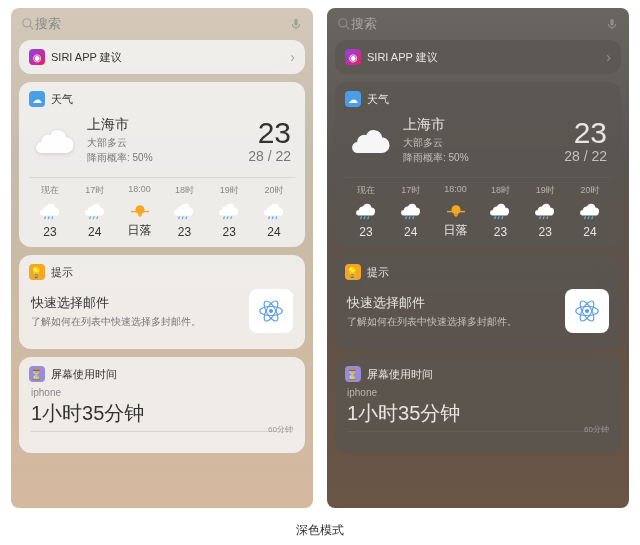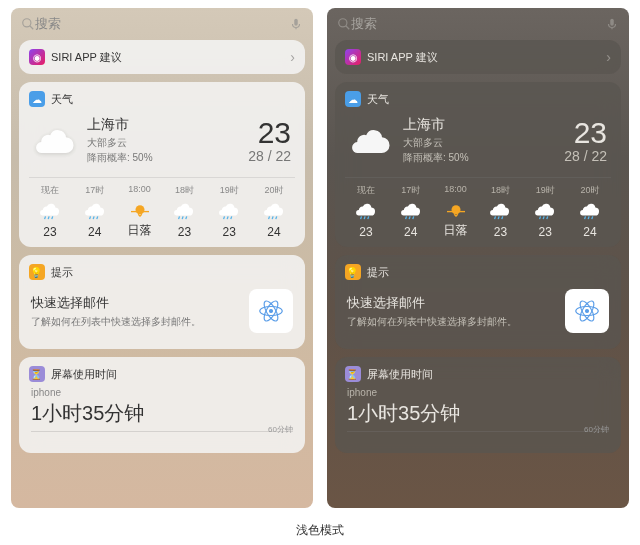--- a/index.html
+++ b/index.html
@@ -329,14 +329,14 @@
         <div class="duration">1小时35分钟</div>
         <div class="timeline">
           <span class="timeline-label">60分钟</span>
         </div>
       </div>
     </div>
   </div>
 </div>
 </div>
 <div class="labels">
-  <span>浅色模式</span>
+  <span>深色模式</span>
 </div>
 
 </body></html>

